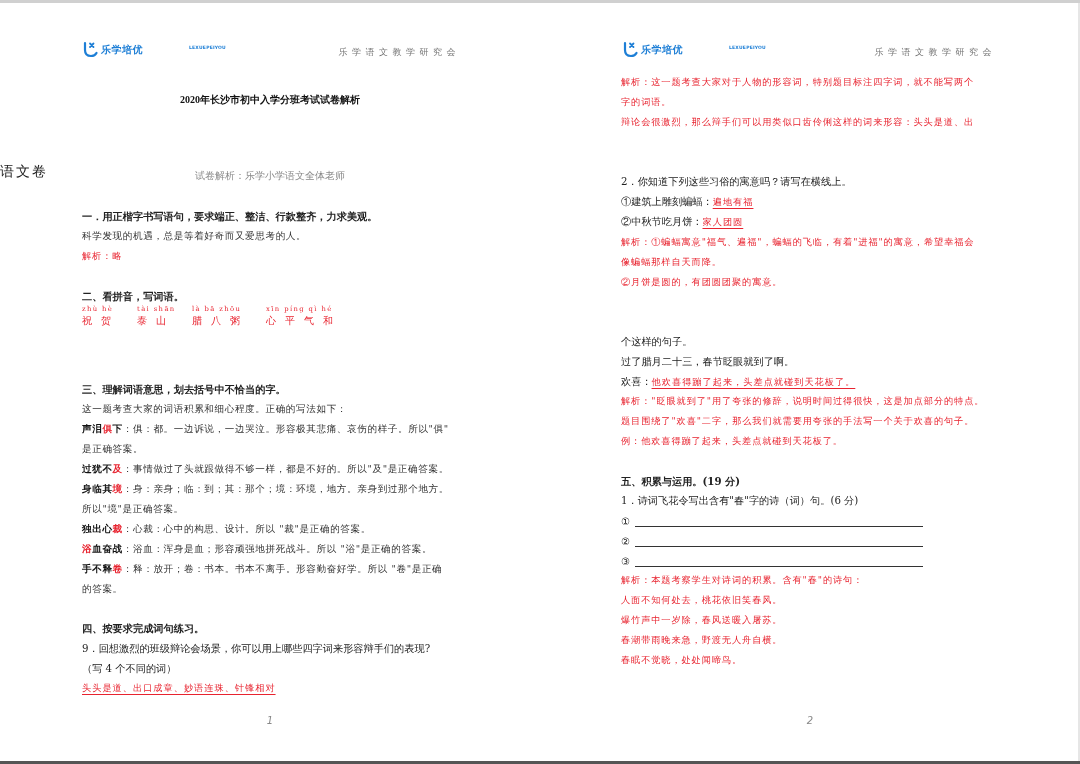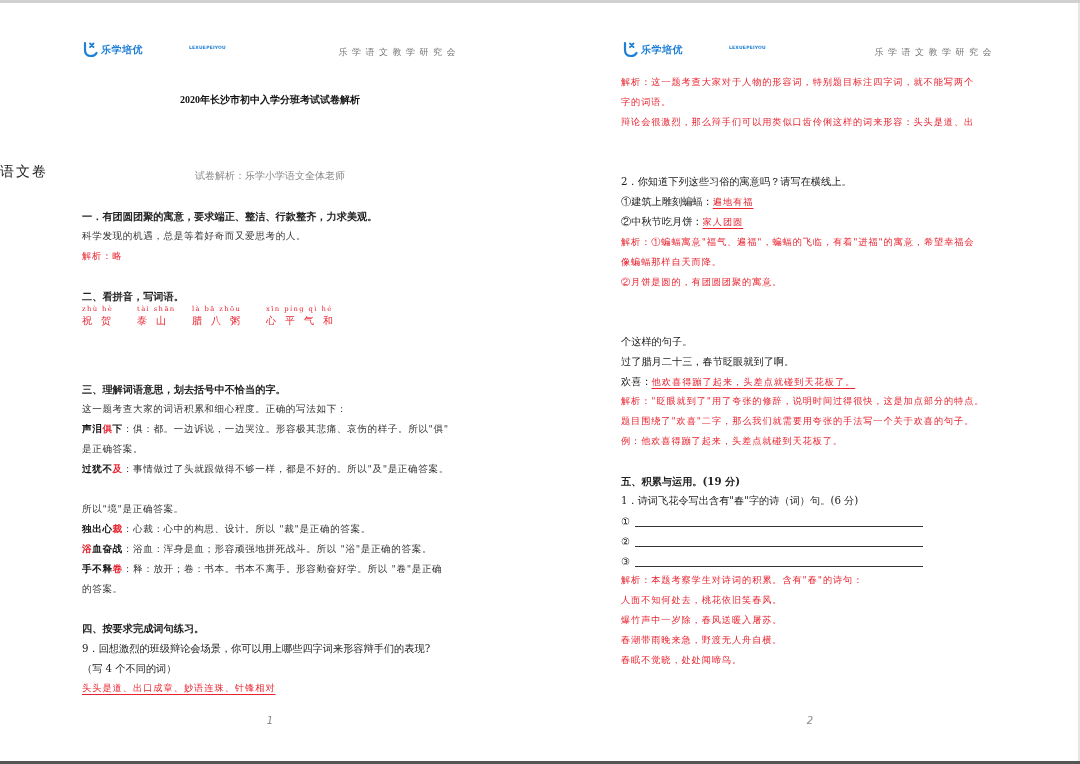--- a/index.html
+++ b/index.html
@@ -100,21 +100,21 @@
         <span class="logo-en">LEXUEPEIYOU</span>
       </div>
     </div>
     <div class="org">乐学语文教学研究会</div>
   </div>
 
   <div class="doc-title">2020年长沙市初中入学分班考试试卷解析</div>
   <div class="doc-subtitle">语文卷</div>
   <div class="doc-byline">试卷解析：乐学小学语文全体老师</div>
 
-  <div class="line q" style="top:206px">一．有团圆团聚的寓意，要求端正、整洁、行款整齐，力求美观。</div>
+  <div class="line q" style="top:206px">一．用正楷字书写语句，要求端正、整洁、行款整齐，力求美观。</div>
   <div class="line body-text" style="top:226px">科学发现的机遇，总是等着好奇而又爱思考的人。</div>
   <div class="line red" style="top:246px">解析：略</div>
 
   <div class="line q" style="top:286px">二、看拼音，写词语。</div>
   <div style="position:absolute; top:302px; left:82px; width:300px; height:24px;">
     <div class="py-group" style="left:0">
       <div class="py">zhù hè</div>
       <div class="hz">祝贺</div>
     </div>
     <div class="py-group" style="left:55px">
@@ -136,20 +136,23 @@
 
   <div class="line body-text" style="top:419px">
     <span class="bold">声泪</span><span class="hl">俱</span><span class="bold">下</span><span>：俱：都。一边诉说，一边哭泣。形容极其悲痛、哀伤的样子。所以"俱"</span>
   </div>
   <div class="line body-text" style="top:439px">是正确答案。</div>
 
   <div class="line body-text" style="top:459px">
     <span class="bold">过犹不</span><span class="hl">及</span><span>：事情做过了头就跟做得不够一样，都是不好的。所以"及"是正确答案。</span>
   </div>
 
+  <div class="line body-text" style="top:479px">
+    <span class="bold">身临其</span><span class="hl">境</span><span>：身：亲身；临：到；其：那个；境：环境，地方。亲身到过那个地方。</span>
+  </div>
   <div class="line body-text" style="top:499px">所以"境"是正确答案。</div>
 
   <div class="line body-text" style="top:519px">
     <span class="bold">独出心</span><span class="hl">裁</span><span>：心裁：心中的构思、设计。所以 "裁"是正确的答案。</span>
   </div>
 
   <div class="line body-text" style="top:539px">
     <span class="hl">浴</span><span class="bold">血奋战</span><span>：浴血：浑身是血；形容顽强地拼死战斗。所以 "浴"是正确的答案。</span>
   </div>
 

